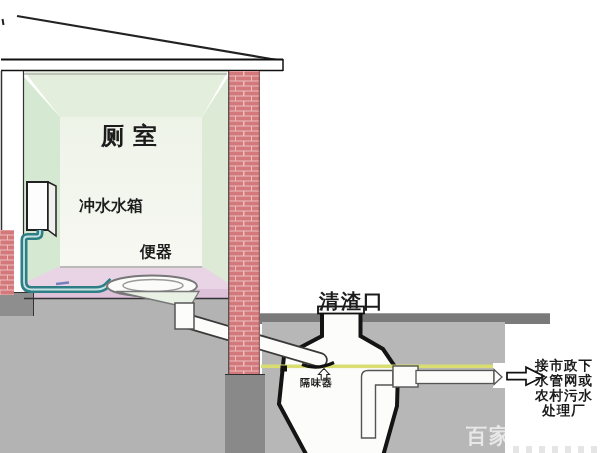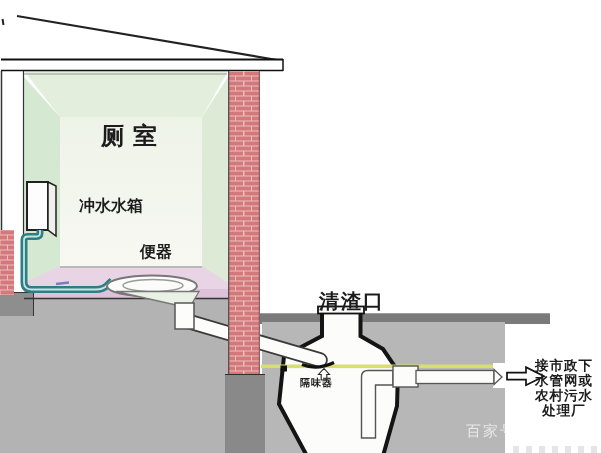--- a/index.html
+++ b/index.html
@@ -8,21 +8,21 @@
     overflow:hidden;font-family:"Liberation Sans","DejaVu Sans",sans-serif;
   }
   .abs{position:absolute;}
   .label{position:absolute;color:#1c1c1c;white-space:nowrap;}
   .room-title{font-size:24px;font-weight:700;letter-spacing:8px;font-family:"DejaVu Serif","Liberation Serif",serif;}
   .lab16{font-size:16px;font-weight:700;padding-left:18px;}
   .lab15{font-size:20px;font-weight:700;letter-spacing:2px;}
   .lab13{font-size:10px;font-weight:700;letter-spacing:1px;}
   .outlet-note{font-size:13.5px;font-weight:700;line-height:15px;text-align:center;letter-spacing:1px;}
   .outlet-note span{display:block;}
-  .watermark{font-size:15px;letter-spacing:2px;color:rgba(255,255,255,0.68);font-weight:400;}
+  .watermark{font-size:21px;letter-spacing:2px;color:rgba(255,255,255,0.68);font-weight:700;}
   .faintmarks{background:repeating-linear-gradient(90deg,rgba(140,140,140,.5) 0 6px,transparent 6px 13px);opacity:.45;}
   svg{display:block;}
 </style>
 </head>
 <body>
 
 <div id="stage">
 
   <div class="abs" style="left:24px;top:71px;width:204px;height:47px;background:#e3efdc;
               clip-path:polygon(0px 0px,204px 0px,178px 46px,36px 46px);"></div>

